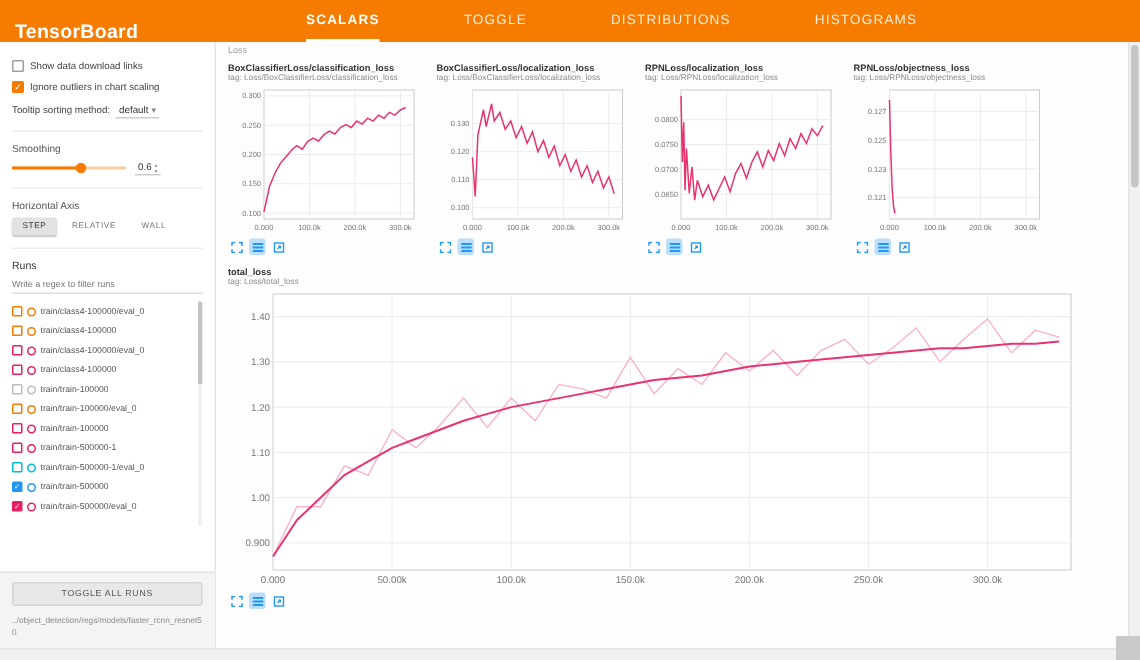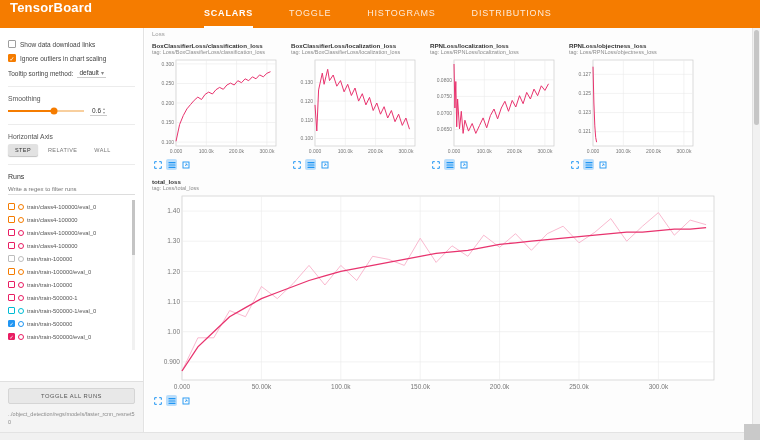--- a/index.html
+++ b/index.html
@@ -1,23 +1,23 @@
 <!DOCTYPE html>
 <html><head>
 <meta charset="utf-8">
 <style>
   *{box-sizing:border-box;margin:0;padding:0}
   html,body{background:#d8d8d8}
   body{font-family:"Liberation Sans",sans-serif}
   .app{position:relative;width:760px;height:440px;background:#fff;overflow:hidden;margin:0 auto}
 
   
-  .header{position:absolute;top:0;left:0;right:0;height:28px;background:#f57c00;display:flex;align-items:flex-start;z-index:9}
+  .header{position:absolute;top:0;left:0;right:0;height:28px;background:#f57c00;display:flex;align-items:flex-end;z-index:9}
   .logo{color:#fff;font-weight:bold;font-size:13px;padding-left:10px;width:190px;letter-spacing:.2px}
-  .tabs{display:flex;gap:36px;padding-left:14px}
+  .tabs{display:flex;gap:56px;padding-left:14px}
   .tab{color:rgba(255,255,255,.85);font-size:9px;letter-spacing:.8px;line-height:26px;cursor:pointer;border-bottom:2px solid transparent}
   .tab.active{color:#fff;font-weight:bold;border-bottom:2px solid #fff}
 
   
   .sidebar{position:absolute;top:28px;left:0;width:144px;bottom:8px;background:#fff;border-right:1px solid #e3e3e3;font-size:6.5px;color:#444;overflow:hidden}
   .side-pad{padding:12px 8px 0 8px}
   .cb-row{display:flex;align-items:center;gap:4px;margin-bottom:6px;cursor:pointer}
   .cb{width:8px;height:8px;border:1px solid #9e9e9e;border-radius:1px;display:inline-flex;align-items:center;justify-content:center;color:#fff;font-size:6px;flex:none;background:#fff}
   .cb.checked{background:#f57c00;border-color:#f57c00}
   .tooltip-row{display:flex;align-items:center;gap:4px;margin-top:4px}
@@ -71,22 +71,22 @@
 </head>
 <body>
 
 <div class="app">
 
   <header class="header">
     <div class="logo">TensorBoard</div>
     <nav class="tabs" id="tabs">
         <div class="tab active">SCALARS</div>
         <div class="tab">TOGGLE</div>
+        <div class="tab">DISTRIBUTIONS</div>
         <div class="tab">HISTOGRAMS</div>
-        <div class="tab">DISTRIBUTIONS</div>
       </nav>
   </header>
 
   <aside class="sidebar">
     <div class="side-pad">
       <div id="side-checkboxes">
           <div class="cb-row">
             <span class="cb"></span>
             <span>Show data download links</span>
           </div>

